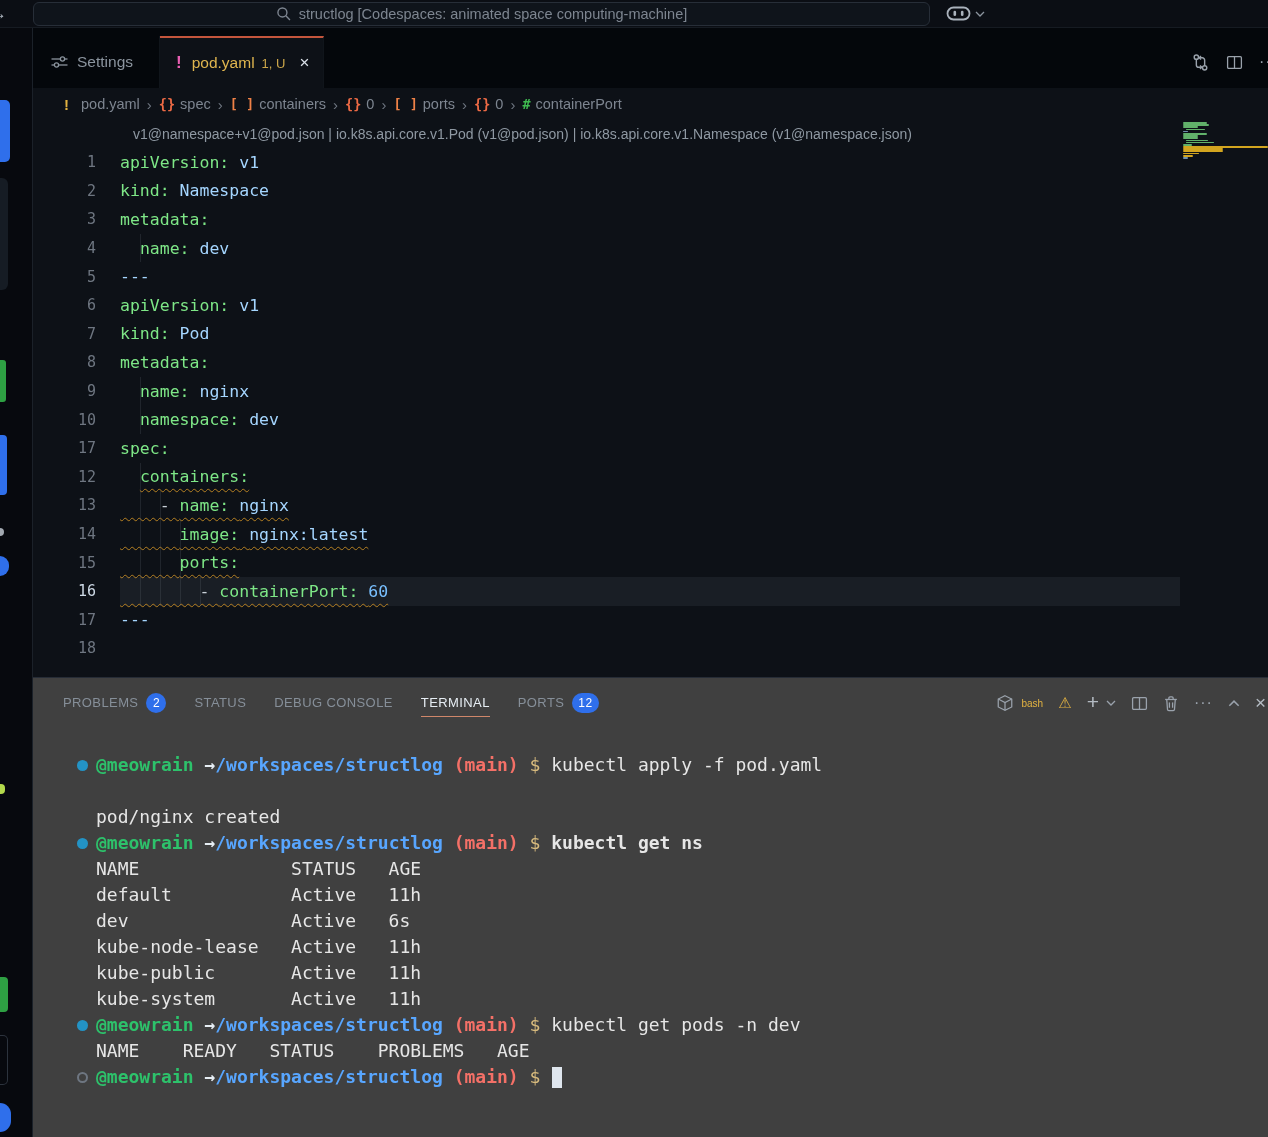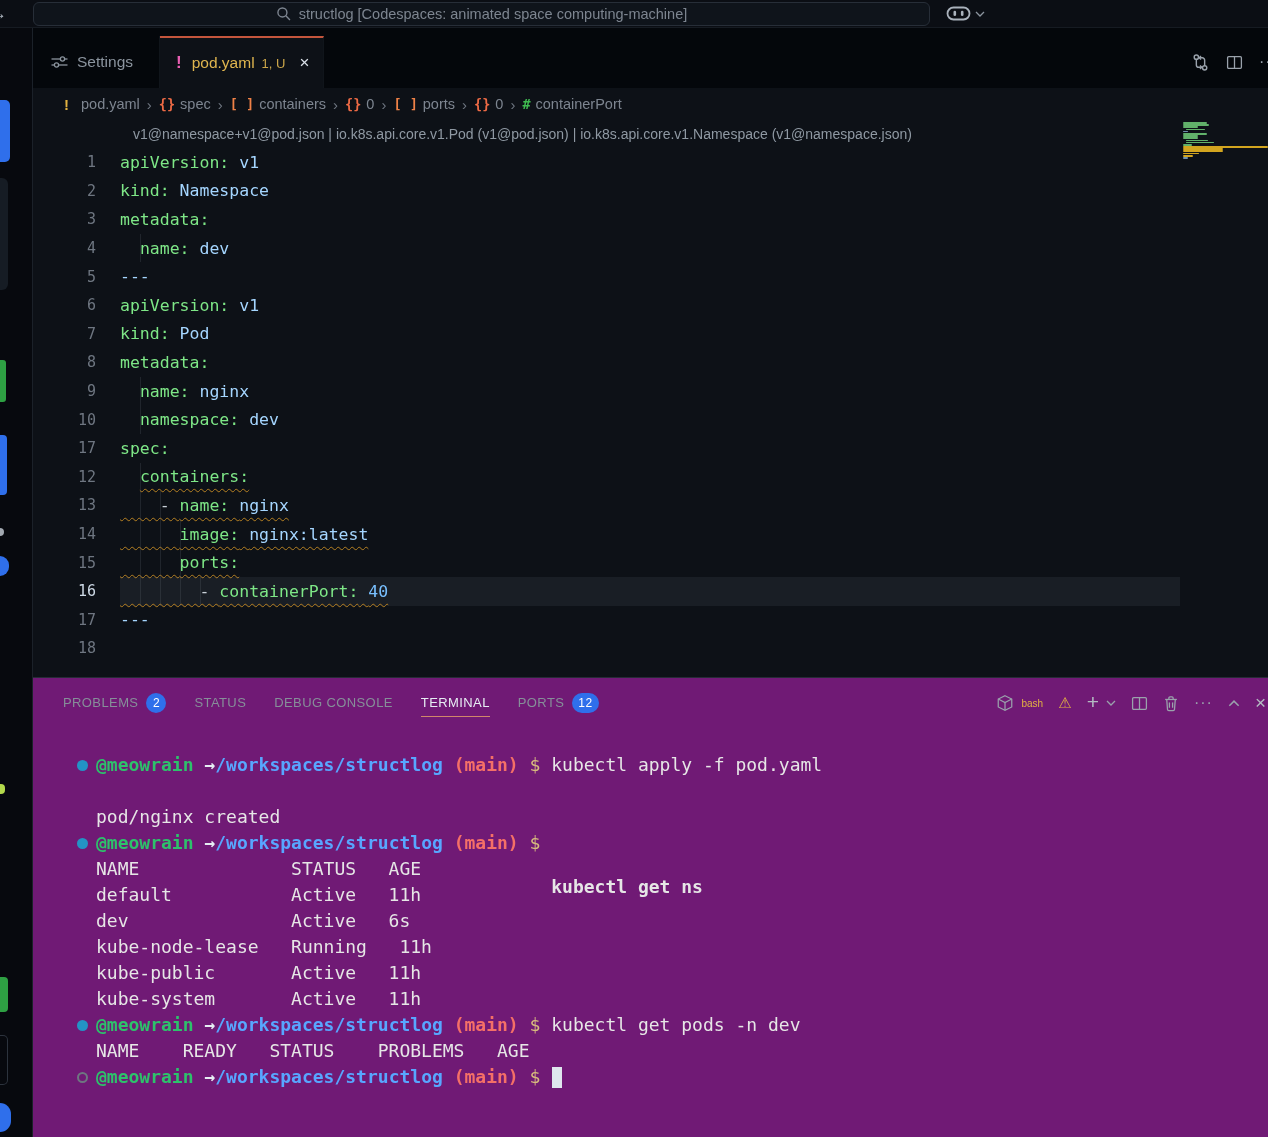--- a/index.html
+++ b/index.html
@@ -61,21 +61,21 @@
   .tk-k { color:#7ee787; } .tk-v { color:#a5d6ff; } .tk-nu { color:#79c0ff; } .tk-p { color:#c9d1d9; }
   .sq { text-decoration-line:underline; text-decoration-style:wavy; text-decoration-color:#b58022;
     text-decoration-thickness:1.3px; text-underline-offset:5.5px; text-decoration-skip-ink:none; }
   .minimap { position:absolute; top:2px; right:0; width:85px; }
   .mm { height:1.7px; margin-bottom:0.5px; border-radius:1px; }
   .mm-g { background:rgba(126,231,135,.75); } .mm-b { background:rgba(165,214,255,.65); }
   .mm-w { background:#d2a51f; }
 
   
   .panel { flex:1; border-top:1px solid #262c36; margin-top:14px; display:flex; flex-direction:column;
-    background:#701a75; min-height:0; }
+    background:#404040; min-height:0; }
   .panel-header { height:50px; flex:none; display:flex; align-items:center; padding-left:30px; }
   .ptab { height:100%; display:flex; align-items:center; gap:8px; margin-right:28px;
     font-size:13px; letter-spacing:.4px; color:#868f99; cursor:pointer; }
   .ptab .plabel { padding:6px 0; border-bottom:1px solid transparent; }
   .ptab.active { color:#e6edf3; }
   .ptab.active .plabel { border-bottom:1px solid #d0876a; }
   .pbadge { min-width:20px; height:20px; padding:0 6px; border-radius:11px; background:#2f6feb;
     color:#fff; font-size:12px; display:flex; align-items:center; justify-content:center; }
   .panel-actions { margin-left:auto; display:flex; align-items:center; gap:15px; padding-right:6px;
     color:#9aa2ac; overflow:hidden; }
@@ -287,21 +287,21 @@
             <div class="eline">
               <span class="lnum">14</span>
               <div class="lcode"><div class="guide" style="left: 19.88px;"></div><div class="guide" style="left: 39.76px;"></div><div class="guide" style="left: 59.64px;"></div><span class="sq"><span class="tk-p">      </span><span class="tk-k">image:</span><span class="tk-p"> </span><span class="tk-v">nginx:latest</span></span></div>
             </div>
             <div class="eline">
               <span class="lnum">15</span>
               <div class="lcode"><div class="guide" style="left: 19.88px;"></div><div class="guide" style="left: 39.76px;"></div><div class="guide" style="left: 59.64px;"></div><span class="sq"><span class="tk-p">      </span><span class="tk-k">ports:</span></span></div>
             </div>
             <div class="eline active">
               <span class="lnum">16</span>
-              <div class="lcode"><div class="guide" style="left: 19.88px;"></div><div class="guide" style="left: 39.76px;"></div><div class="guide" style="left: 59.64px;"></div><div class="guide" style="left: 79.52px;"></div><span class="sq"><span class="tk-p">        - </span><span class="tk-k">containerPort:</span><span class="tk-p"> </span><span class="tk-nu">40</span></span></div>
+              <div class="lcode"><div class="guide" style="left: 19.88px;"></div><div class="guide" style="left: 39.76px;"></div><div class="guide" style="left: 59.64px;"></div><div class="guide" style="left: 79.52px;"></div><span class="sq"><span class="tk-p">        - </span><span class="tk-k">containerPort:</span><span class="tk-p"> </span><span class="tk-nu">60</span></span></div>
             </div>
             <div class="eline">
               <span class="lnum">17</span>
               <div class="lcode"><span class="tk-v">---</span></div>
             </div>
             <div class="eline">
               <span class="lnum">18</span>
               <div class="lcode"></div>
             </div>
           </div>
@@ -385,25 +385,25 @@
                   <path d="M1 5 L5 1 L9 5"></path>
                 </svg>
             </span>
             <span class="pa close">×</span>
           </div>
         </div>
         <div class="term" id="term">
             <div class="trow"><span class="bslot"><span class="bdot filled"></span></span><span class="tg">@meowrain</span><span class="tw"> →</span><span class="tb">/workspaces/structlog</span><span class="tw"> </span><span class="tr">(main)</span><span class="tw"> </span><span class="td">$</span><span class="tw"> </span><span style="font-weight: normal;">kubectl apply -f pod.yaml</span></div>
             <div class="trow"><span class="bslot"></span></div>
             <div class="trow"><span class="bslot"></span><span>pod/nginx created</span></div>
-            <div class="trow"><span class="bslot"><span class="bdot filled"></span></span><span class="tg">@meowrain</span><span class="tw"> →</span><span class="tb">/workspaces/structlog</span><span class="tw"> </span><span class="tr">(main)</span><span class="tw"> </span><span class="td">$</span><span class="tw"> </span><span style="font-weight: bold; margin-top: 44px;">kubectl get ns</span></div>
+            <div class="trow"><span class="bslot"><span class="bdot filled"></span></span><span class="tg">@meowrain</span><span class="tw"> →</span><span class="tb">/workspaces/structlog</span><span class="tw"> </span><span class="tr">(main)</span><span class="tw"> </span><span class="td">$</span><span class="tw"> </span><span style="font-weight: bold;">kubectl get ns</span></div>
             <div class="trow"><span class="bslot"></span><span>NAME              STATUS   AGE</span></div>
             <div class="trow"><span class="bslot"></span><span>default           Active   11h</span></div>
             <div class="trow"><span class="bslot"></span><span>dev               Active   6s</span></div>
-            <div class="trow"><span class="bslot"></span><span>kube-node-lease   Running   11h</span></div>
+            <div class="trow"><span class="bslot"></span><span>kube-node-lease   Active   11h</span></div>
             <div class="trow"><span class="bslot"></span><span>kube-public       Active   11h</span></div>
             <div class="trow"><span class="bslot"></span><span>kube-system       Active   11h</span></div>
             <div class="trow"><span class="bslot"><span class="bdot filled"></span></span><span class="tg">@meowrain</span><span class="tw"> →</span><span class="tb">/workspaces/structlog</span><span class="tw"> </span><span class="tr">(main)</span><span class="tw"> </span><span class="td">$</span><span class="tw"> </span><span style="font-weight: normal;">kubectl get pods -n dev</span></div>
             <div class="trow"><span class="bslot"></span><span>NAME    READY   STATUS    PROBLEMS   AGE</span></div>
             <div class="trow"><span class="bslot"><span class="bdot hollow"></span></span><span class="tg">@meowrain</span><span class="tw"> →</span><span class="tb">/workspaces/structlog</span><span class="tw"> </span><span class="tr">(main)</span><span class="tw"> </span><span class="td">$</span><span class="tw"> </span><span style="font-weight: normal;"></span><span class="cursor"></span></div>
           </div>
       </div>
     </div>
   </div>
 </div>

